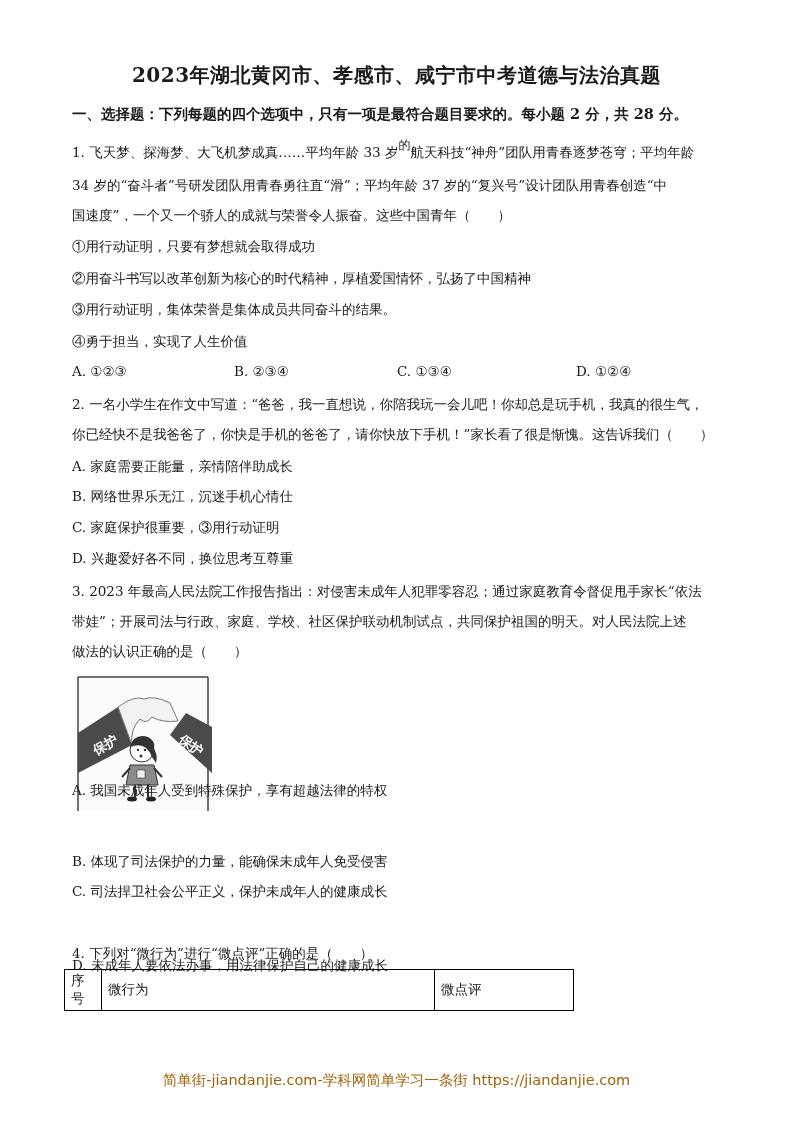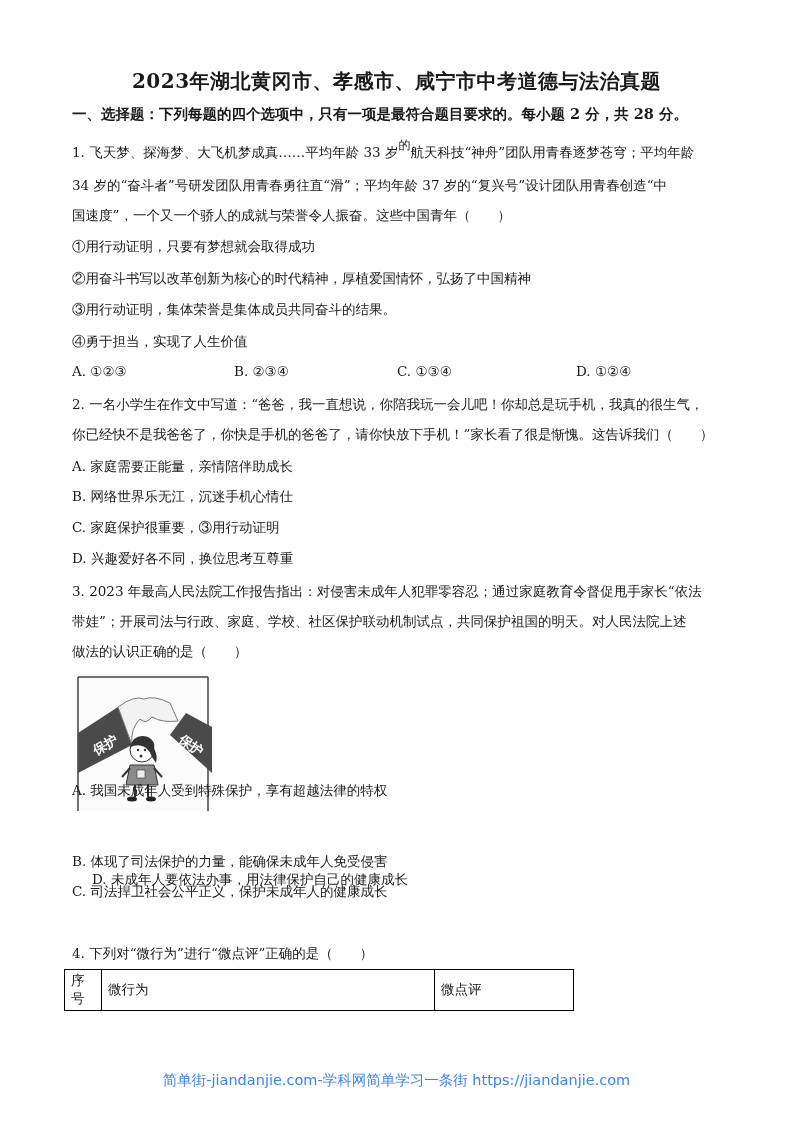--- a/index.html
+++ b/index.html
@@ -1,30 +1,30 @@
 <!DOCTYPE html>
 <html><head>
 <meta charset="utf-8">
 <style>
   html, body { margin: 0; padding: 0; background: #ffffff; }
   body { width: 793px; height: 1122px; position: relative; overflow: hidden;
          font-family: "DejaVu Serif", "Liberation Serif", serif; color: #1a1a1a; }
-  .title { position: absolute; left: 0; width: 793px; top: 68px; text-align: center;
+  .title { position: absolute; left: 0; width: 793px; top: 62px; text-align: center;
            font-size: 20px; font-weight: bold; letter-spacing: 0.5px; }
   .section { position: absolute; left: 72px; top: 105px; font-size: 14.5px; font-weight: bold; white-space: nowrap; }
   .line { position: absolute; left: 72px; font-size: 13.5px; white-space: nowrap; line-height: 18px; }
   .sup { font-size: 12px; position: relative; top: -8px; }
   .opt-row { position: absolute; left: 72px; top: 363px; width: 600px; font-size: 13.5px; height: 18px; }
   .opt-row span { position: absolute; white-space: nowrap; }
   .illus { position: absolute; left: 74px; top: 673px; width: 140px; height: 138px; }
   .tbl { position: absolute; left: 64px; top: 969px; width: 510px; height: 42px;
          border: 1px solid #000; border-collapse: collapse; font-size: 13.5px; }
   .tbl td { border: 1px solid #000; padding: 0 6px; height: 40px; vertical-align: middle; }
   .footer { position: absolute; left: 0; width: 793px; top: 1071px; text-align: center;
-            font-family: "DejaVu Sans", "Liberation Sans", sans-serif; font-size: 14.5px; color: #3b82f6; }
+            font-family: "DejaVu Sans", "Liberation Sans", sans-serif; font-size: 14.5px; color: #a16207; }
 </style>
 </head>
 <body>
 
 <div class="title">2023年湖北黄冈市、孝感市、咸宁市中考道德与法治真题</div>
 <div class="section">一、选择题：下列每题的四个选项中，只有一项是最符合题目要求的。每小题 2 分，共 28 分。</div>
 
 <div class="line" style="top:143px;"><span>1. 飞天梦、探海梦、大飞机梦成真……平均年龄 33 岁</span><span class="sup">的</span><span>航天科技“神舟”团队用青春逐梦苍穹；平均年龄</span></div>
 <div class="line" style="top:176px;">34 岁的“奋斗者”号研发团队用青春勇往直“滑”；平均年龄 37 岁的“复兴号”设计团队用青春创造“中</div>
 <div class="line" style="top:206px;">国速度”，一个又一个骄人的成就与荣誉令人振奋。这些中国青年（　　）</div>
@@ -77,21 +77,21 @@
     <line x1="61" y1="112" x2="61" y2="124" stroke="#333" stroke-width="2"></line>
     <line x1="74" y1="112" x2="74" y2="124" stroke="#333" stroke-width="2"></line>
     <ellipse cx="58" cy="126" rx="5" ry="2.5" fill="#222"></ellipse>
     <ellipse cx="77" cy="126" rx="5" ry="2.5" fill="#222"></ellipse>
   </svg>
 </div>
 
 <div class="line" style="top:774px;margin-top:7px;">A. 我国未成年人受到特殊保护，享有超越法律的特权</div>
 <div class="line" style="top:852px;">B. 体现了司法保护的力量，能确保未成年人免受侵害</div>
 <div class="line" style="top:882px;">C. 司法捍卫社会公平正义，保护未成年人的健康成长</div>
-<div class="line" style="top:870px;margin-left:20px;">D. 未成年人要依法办事，用法律保护自己的健康成长</div>
+<div class="line" style="top:956px;">D. 未成年人要依法办事，用法律保护自己的健康成长</div>
 
 <div class="line" style="top:944px;">4. 下列对“微行为”进行“微点评”正确的是（　　）</div>
 <table class="tbl">
   <tbody>
       <tr>
     <td style="width:24px;">序号</td>
     <td style="width:320px;">微行为</td>
     <td>微点评</td>
   </tr>
 </tbody>

